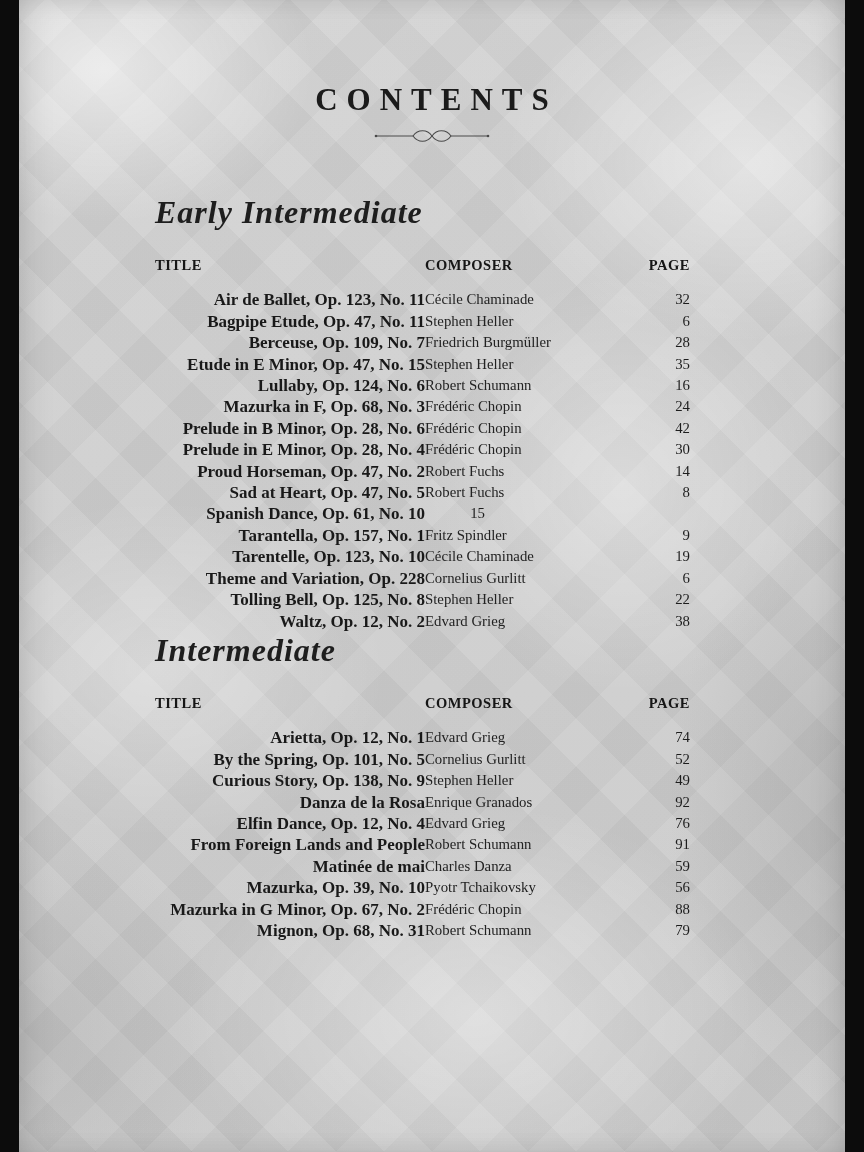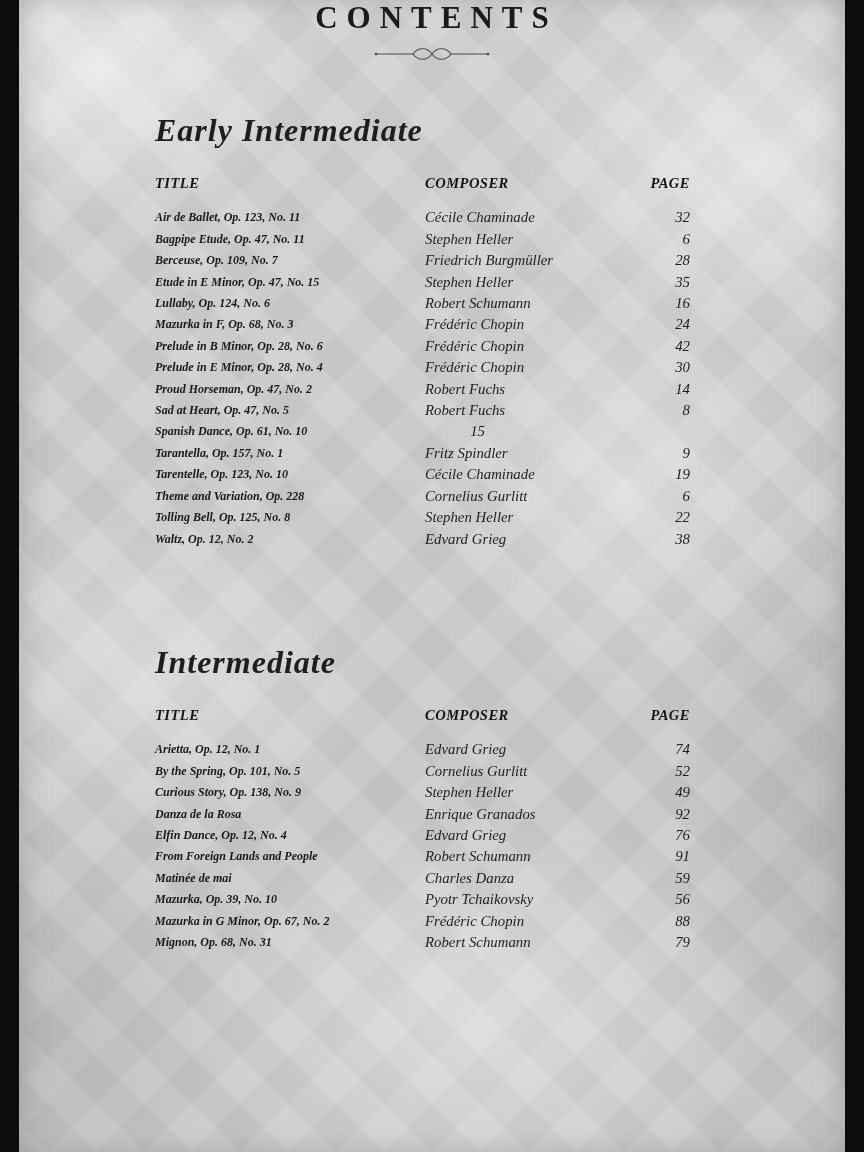--- a/index.html
+++ b/index.html
@@ -21,55 +21,55 @@
       repeating-linear-gradient(-45deg, rgba(255,255,255,.04) 0 34px, rgba(0,0,0,.02)  34px 68px),
       linear-gradient(#d2d2d2,#c8c8c8);
     box-shadow: inset 34px 0 40px -24px rgba(0,0,0,.30), inset -34px 0 40px -24px rgba(0,0,0,.30);
     font-family:"Liberation Serif","DejaVu Serif",serif;
     color:#1c1c1c;
   }
   .edge-bar{position:absolute;top:0;bottom:0;width:19px;background:#0c0c0c;z-index:3;}
   .edge-bar.left{left:0;}
   .edge-bar.right{right:0;}
 
-  .content{position:relative;z-index:2;}
+  .content{position:relative;z-index:2;padding-top:82px;}
 
   .contents-title{
     margin:0;
     text-align:center;
     font-size:31px;
     font-weight:600;
     letter-spacing:9px;
     padding-left:9px; 
     color:#1b1b1b;
   }
   .ornament{display:flex;justify-content:center;margin-top:10px;height:16px;}
 
   .section{width:535px;margin-left:155px;}
   #sections .section:first-child{margin-top:50px;}
-  #sections .section + .section{margin-top:94px;}
+  #sections .section + .section{}
 
   .section-heading{
     margin:0;
     text-align:left;
     font-style:italic;
     font-weight:600;
     font-size:32px;
     color:#1e1e1e;
     letter-spacing:1px;
   }
 
   .table{margin-top:24px;}
-  .row{display:flex;line-height:21.4px;font-style:italic;}
+  .row{display:flex;line-height:21.4px;}
   .thead{margin-bottom:13px;}
   .col-title{width:270px;}
   .col-composer{flex:1;}
   .col-page{width:60px;text-align:right;}
   .th{font-weight:bold;font-size:14.5px;letter-spacing:.5px;color:#161616;}
-  .cell-title{font-weight:bold;font-size:12px;color:#191919;}
+  .cell-title{font-weight:bold;font-size:17px;color:#191919;text-align:right;}
   .cell-composer{font-size:14.8px;color:#222;}
   .cell-page{font-size:14.8px;color:#1d1d1d;}
 </style>
 </head>
 <body>
 
 <div class="sheet">
   <div class="edge-bar left"></div>
   <div class="edge-bar right"></div>
 

